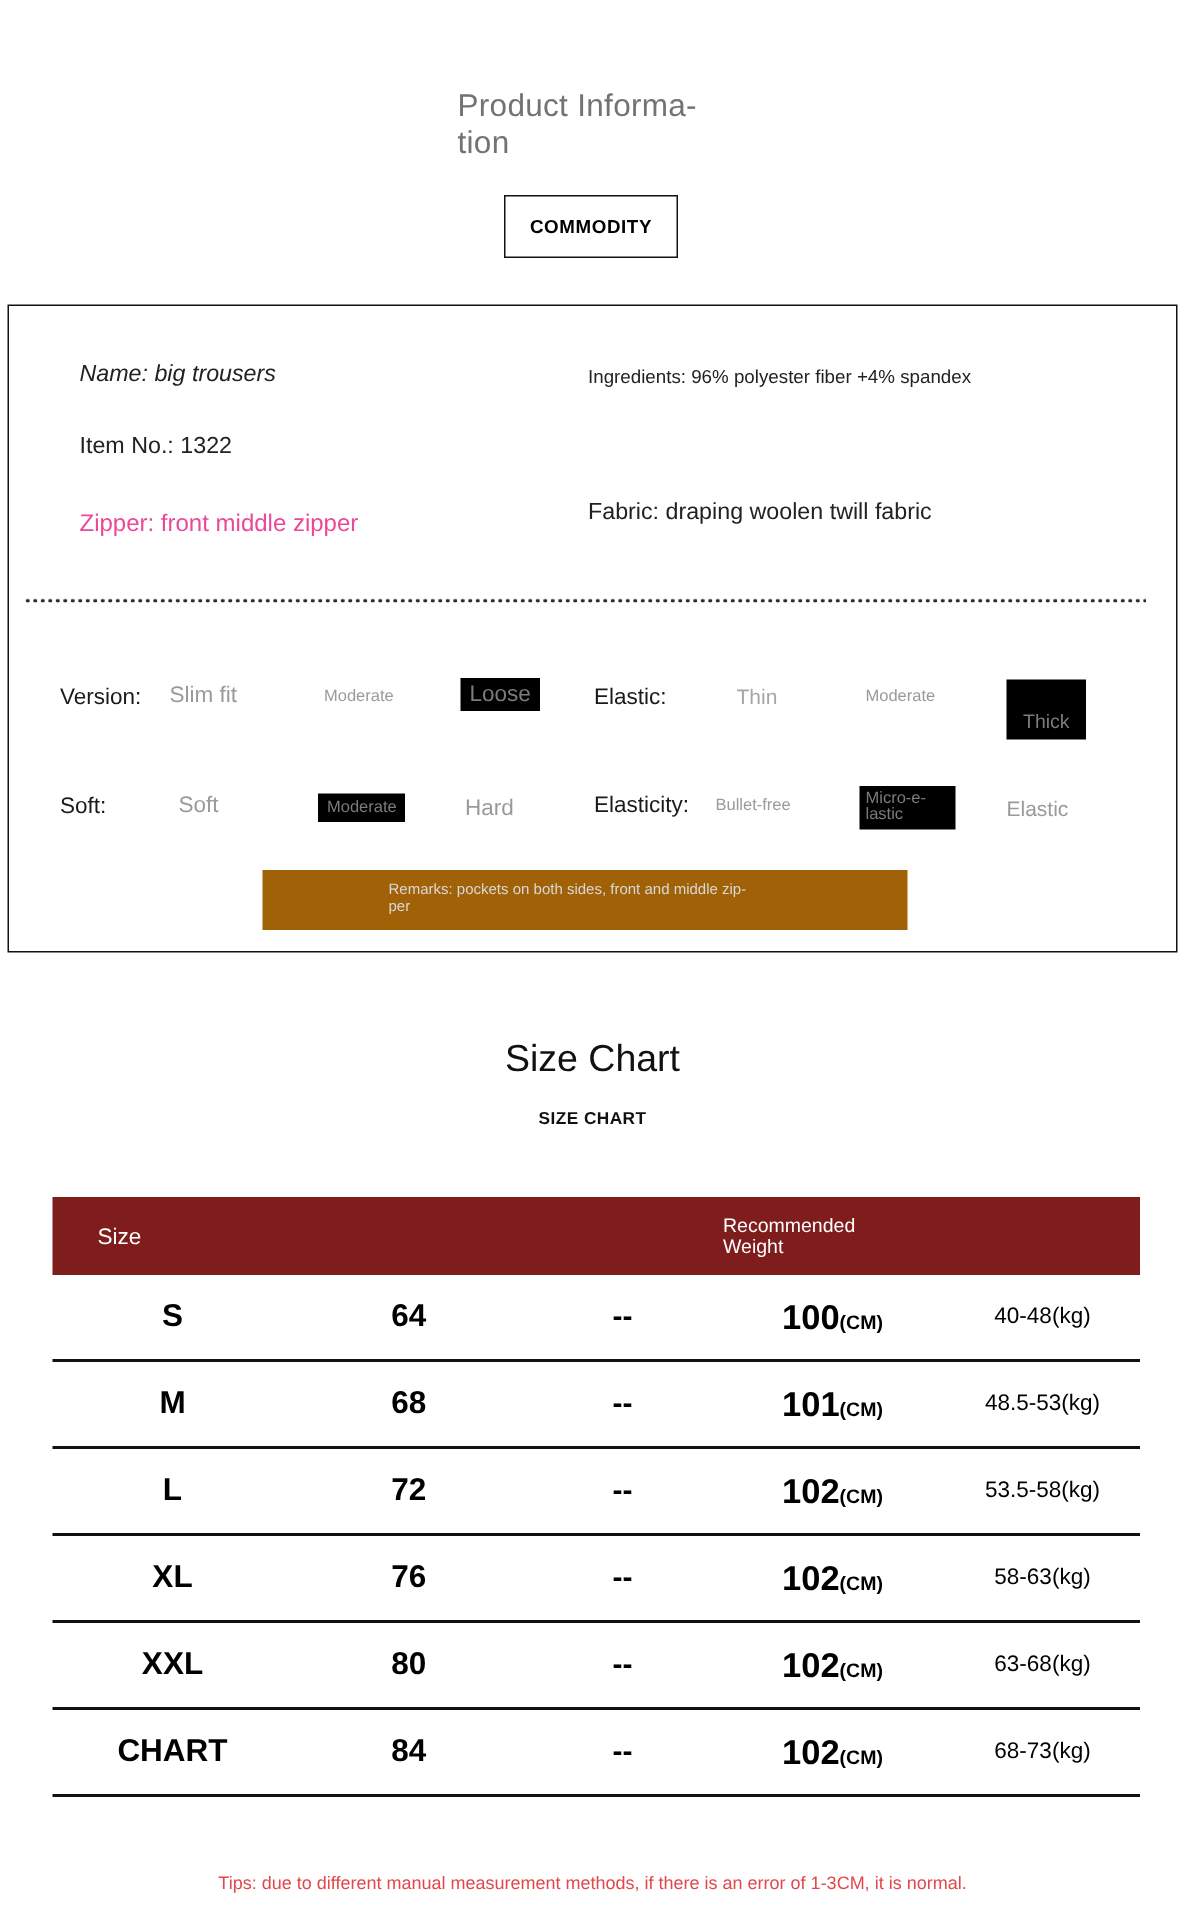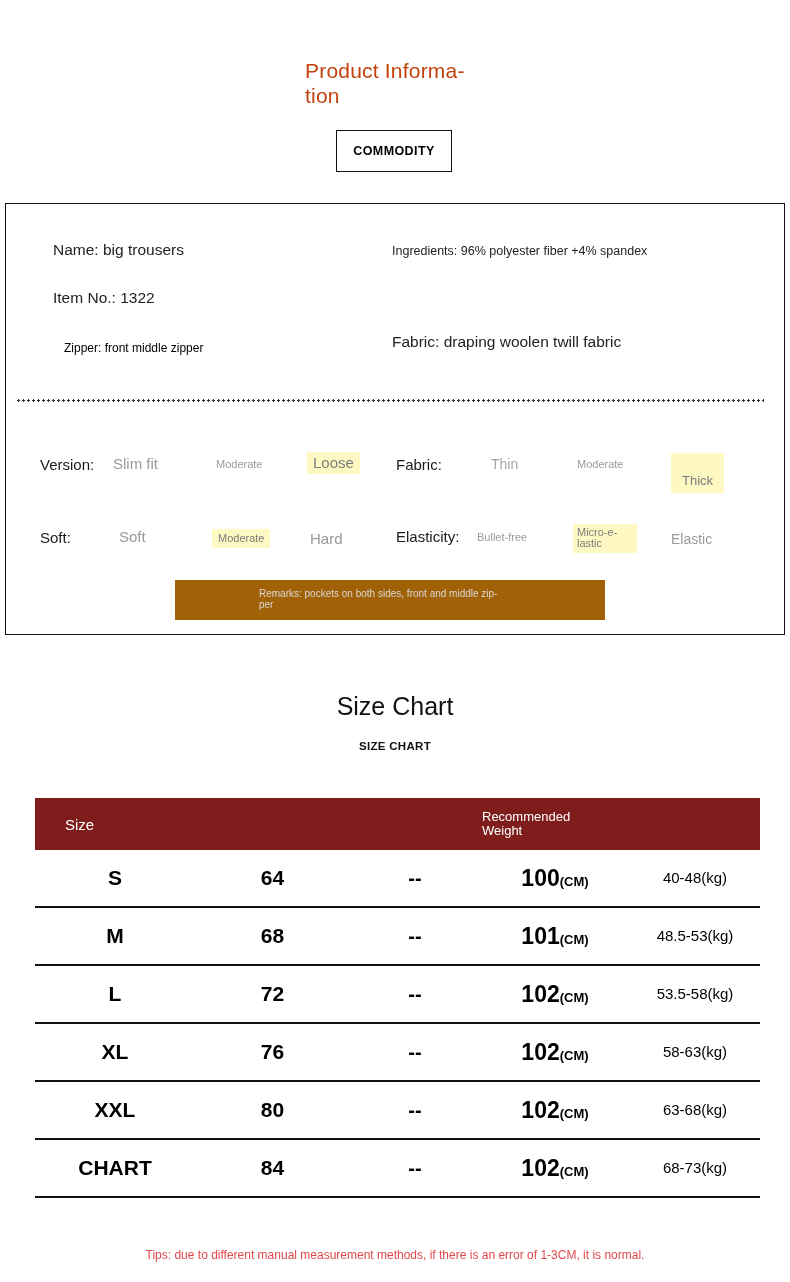--- a/index.html
+++ b/index.html
@@ -17,21 +17,21 @@
   }
 
   
   .page-title {
     position: absolute;
     left: 305px;
     top: 58px;
     width: 180px;
     font-size: 21px;
     line-height: 25px;
-    color: #c2410c;
+    color: #737373;
     letter-spacing: 0.2px;
   }
   .commodity-badge {
     position: absolute;
     left: 336px;
     top: 130px;
     width: 116px;
     height: 42px;
     border: 1.5px solid #111;
     box-sizing: border-box;
@@ -53,34 +53,35 @@
     height: 432px;
     border: 1.5px solid #111;
     box-sizing: border-box;
   }
   .f-name {
     position: absolute;
     left: 53px;
     top: 241px;
     font-size: 15.5px;
     color: #222;
+    font-style: italic;
   }
   .f-item {
     position: absolute;
     left: 53px;
     top: 289px;
     font-size: 15.5px;
     color: #222;
   }
   .f-zipper {
     position: absolute;
-    left: 64px;
+    left: 53px;
     top: 341px;
-    font-size: 12px;
-    color: #000000;
+    font-size: 16px;
+    color: #ec4899;
   }
   .f-ingredients {
     position: absolute;
     left: 392px;
     top: 244px;
     font-size: 12.5px;
     color: #222;
   }
   .f-fabric {
     position: absolute;
@@ -106,21 +107,21 @@
     position: absolute;
     font-size: 15px;
     color: #1a1a1a;
   }
   .opt {
     position: absolute;
     color: #9a9a9a;
     white-space: nowrap;
   }
   .opt.sel {
-    background: #fef9c3;
+    background: #000000;
     color: #7c7c7c;
   }
 
   
   .lb-version { left: 40px; top: 456px; }
   .o-slim   { left: 113px; top: 455px; font-size: 15px; }
   .o-vmod   { left: 216px; top: 458px; font-size: 11px; }
   .o-loose  { left: 307px; top: 452px; font-size: 15px; padding: 2px 6px 3px 6px; }
 
   
@@ -248,21 +249,21 @@
 <div class="f-ingredients">Ingredients: 96% polyester fiber +4% spandex</div>
 <div class="f-fabric">Fabric: draping woolen twill fabric</div>
 
 <div class="dotted-divider"></div>
 
 <div class="attr-label lb-version">Version:</div>
 <div class="opt o-slim">Slim fit</div>
 <div class="opt o-vmod">Moderate</div>
 <div class="opt sel o-loose">Loose</div>
 
-<div class="attr-label lb-fabric">Fabric:</div>
+<div class="attr-label lb-fabric">Elastic:</div>
 <div class="opt o-thin">Thin</div>
 <div class="opt o-fmod">Moderate</div>
 <div class="opt sel o-thick">Thick</div>
 
 <div class="attr-label lb-soft">Soft:</div>
 <div class="opt o-soft">Soft</div>
 <div class="opt sel o-smod">Moderate</div>
 <div class="opt o-hard">Hard</div>
 
 <div class="attr-label lb-elastic">Elasticity:</div>

